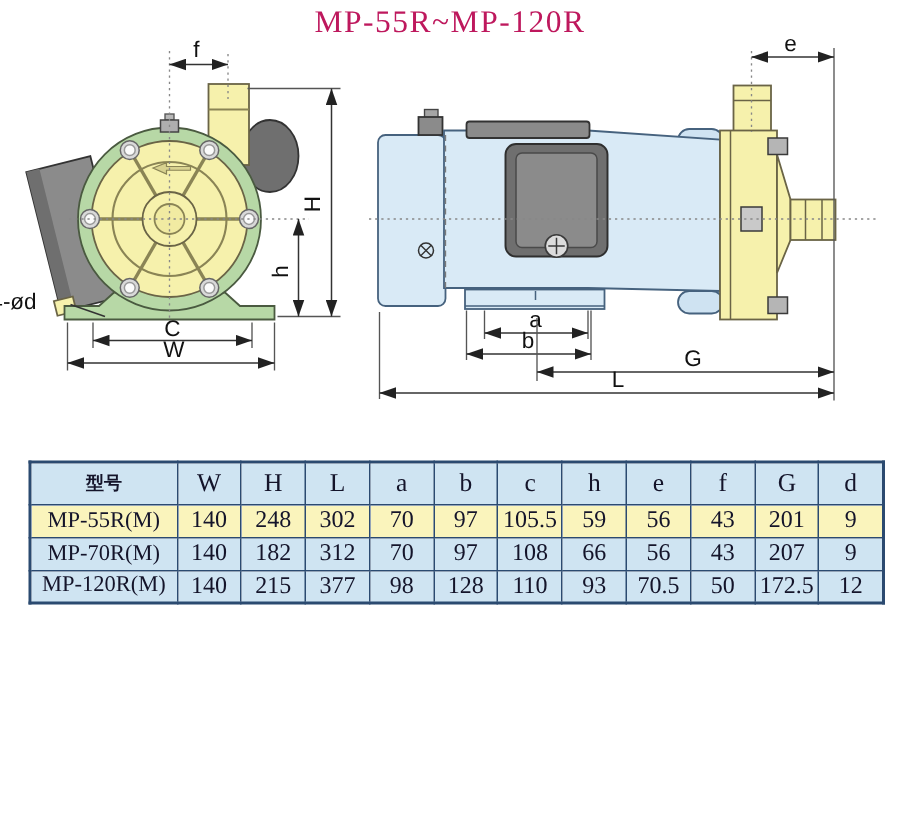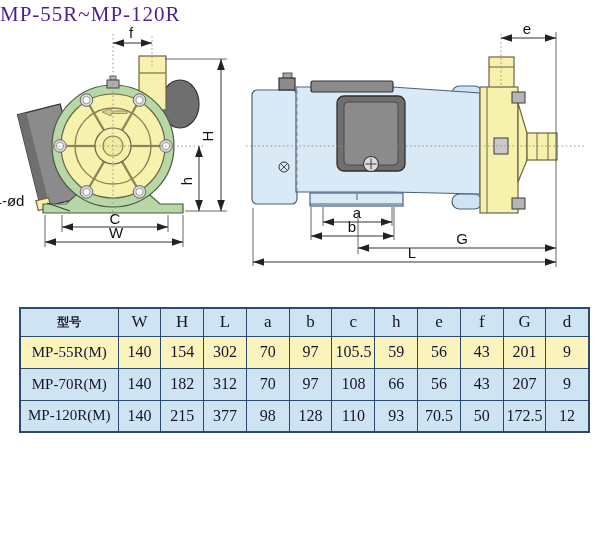--- a/index.html
+++ b/index.html
@@ -10,22 +10,22 @@
     --row-yellow:#faf4bc;
     --row-blue:#cfe4f2;
     --table-border:#2b4a70;
     --metal-gray:#8b8b8b;
     --dark-gray:#6f6f6f;
     --line:#3c3c3c;
   }
   html,body{margin:0;padding:0;background:#fff;}
   .page{position:relative;width:600px;height:546px;background:#fff;overflow:hidden;
         font-family:"Liberation Serif",serif;}
-  .title{position:absolute;top:2px;left:0;width:600px;text-align:left;
-         font-size:21px;letter-spacing:1px;color:#4c1d95;}
+  .title{position:absolute;top:2px;left:0;width:600px;text-align:center;
+         font-size:21px;letter-spacing:1px;color:#be185d;}
   svg.drawing{position:absolute;top:26px;left:0;}
   svg .blue{fill:var(--motor-blue);stroke:#46627e;stroke-width:1.2;}
   svg .lug{fill:var(--lug-blue);stroke:#46627e;stroke-width:1.2;}
   svg .yellow{fill:var(--pump-yellow);stroke:#6a6446;stroke-width:1.2;}
   svg .green{fill:var(--casing-green);stroke:#4a5a40;stroke-width:1.2;}
   svg .metal{fill:var(--metal-gray);stroke:#333;stroke-width:1.2;}
   svg .dark{fill:var(--dark-gray);stroke:#333;stroke-width:1.2;}
   svg .thin{stroke:#8a8455;stroke-width:1.4;fill:none;}
   svg .dim{stroke:#333;stroke-width:1;fill:none;}
   svg .ext{stroke:#555;stroke-width:0.9;fill:none;}
@@ -35,21 +35,21 @@
                     text-anchor:middle;}
   .spec-table{position:absolute;left:19px;top:307px;}
   table{border-collapse:collapse;table-layout:fixed;width:569px;
         font-family:"Liberation Serif",serif;}
   table{border:2.5px solid var(--table-border);}
   th,td{border:1.6px solid var(--table-border);text-align:center;color:#14142a;
         font-weight:normal;padding:0;overflow:hidden;white-space:nowrap;}
   thead tr{height:28px;background:var(--row-blue);}
   thead th{font-size:17px;}
   thead th:first-child{font-size:12px;font-weight:bold;}
-  tbody tr{height:32px;border-radius:15px;}
+  tbody tr{height:22px;border-radius:15px;}
   tbody th{font-size:15px;}
   tbody td{font-size:16px;}
   tr.row-yellow{background:var(--row-yellow);}
   tr.row-blue{background:var(--row-blue);padding-left:25px;}
 </style>
 </head>
 <body>
 
 <div class="page">
 
@@ -278,21 +278,21 @@
             <th>e</th>
             <th>f</th>
             <th>G</th>
             <th>d</th>
           </tr>
       </thead>
       <tbody>
           <tr class="row-yellow">
             <th>MP-55R(M)</th>
             <td>140</td>
-            <td>154</td>
+            <td>248</td>
             <td>302</td>
             <td>70</td>
             <td>97</td>
             <td>105.5</td>
             <td>59</td>
             <td>56</td>
             <td>43</td>
             <td>201</td>
             <td>9</td>
           </tr>

